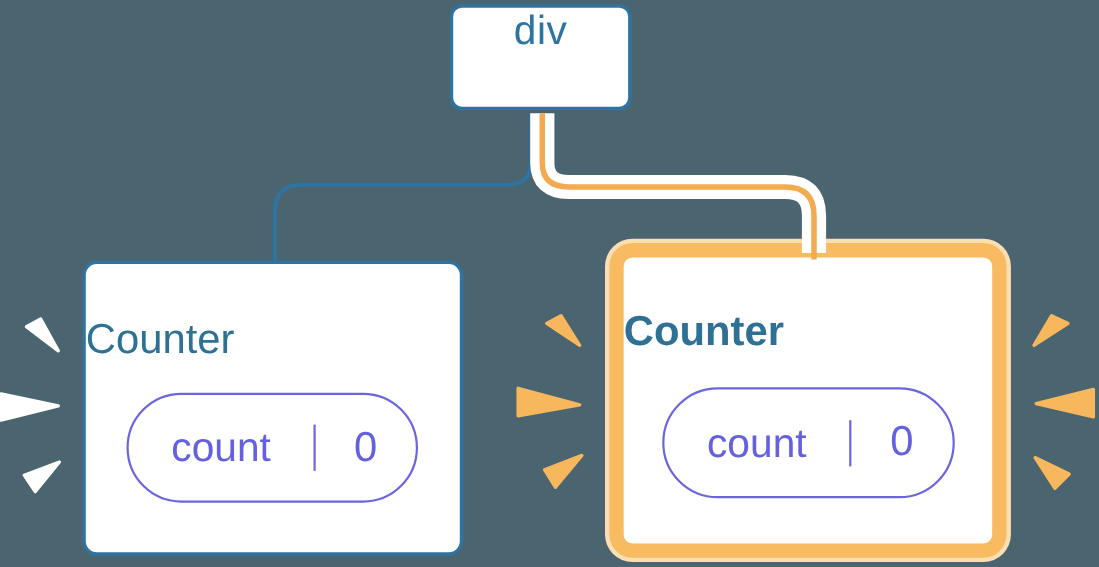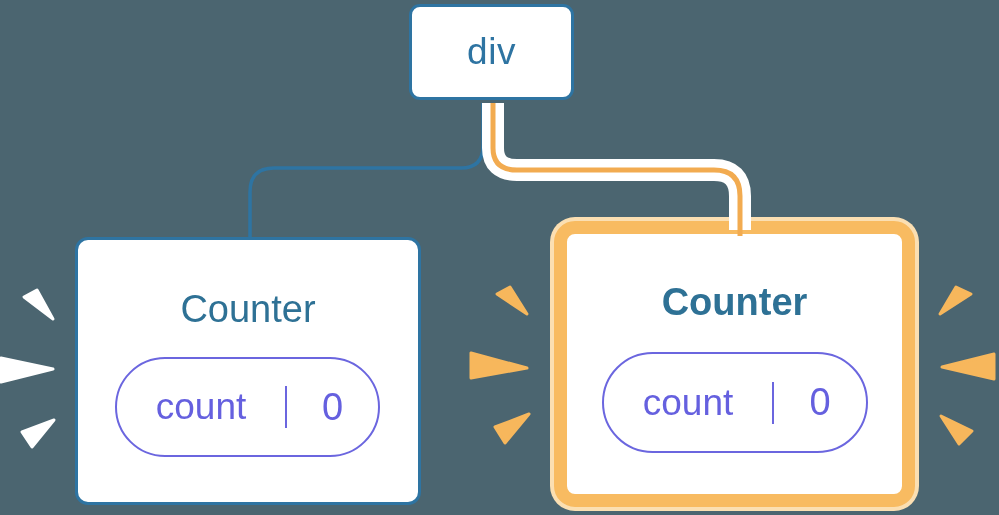--- a/index.html
+++ b/index.html
@@ -28,42 +28,42 @@
   .svg-layer{
     position:absolute;left:0;top:0;width:999px;height:515px;
     pointer-events:none;
   }
   
   .root-node{
     position:absolute;left:409px;top:4px;width:165px;height:96px;
     background:var(--card-bg);
     border:3.5px solid var(--blue);
     border-radius:11px;
-    display:flex;align-items:center;justify-content:center;
+    display:flex;align-items:flex-start;justify-content:center;
     z-index:2;
   }
   .root-label{
     font-size:37px;color:var(--blue);letter-spacing:.5px;
   }
   
   .card{
     position:absolute;background:var(--card-bg);z-index:2;
   }
   .card-left{
     left:75px;top:237px;width:346px;height:268px;
     border:3px solid var(--blue);border-radius:13px;
   }
   .card-right{
     left:554px;top:221px;width:361px;height:286px;
     border:13px solid var(--orange-band);border-radius:21px;
     box-shadow:0 0 0 4px var(--orange-light);
   }
   .card-title{
     position:absolute;left:0;top:48px;width:100%;
-    text-align:center;font-size:38px;color:var(--title-blue);
+    text-align:left;font-size:38px;color:var(--title-blue);
   }
   .card-right .card-title{font-weight:bold;top:47px;}
   
   .pill{
     position:absolute;
     border:2.5px solid var(--purple-border);
     border-radius:52px;
     display:flex;align-items:center;overflow:hidden;
     background:var(--card-bg);
   }

